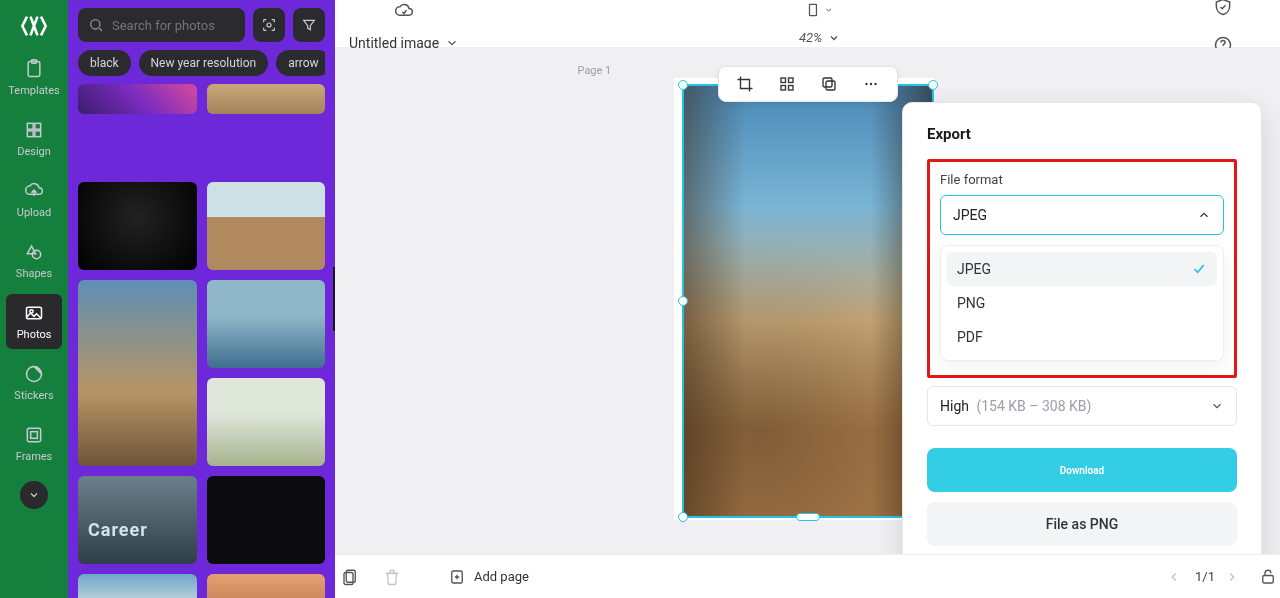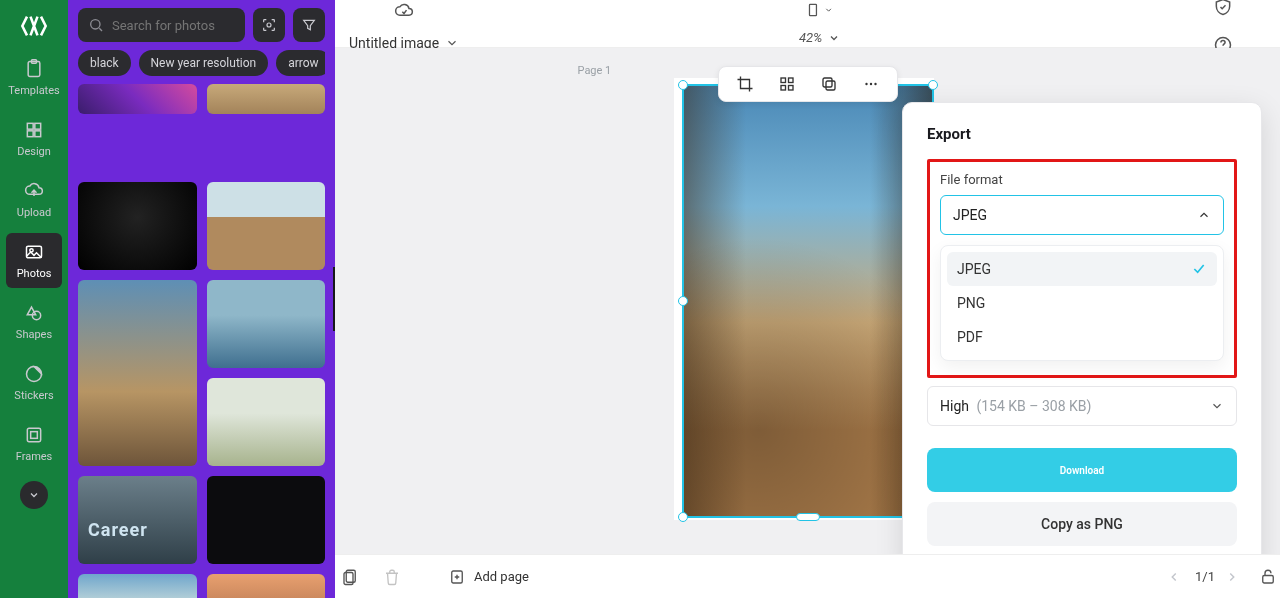--- a/index.html
+++ b/index.html
@@ -162,38 +162,38 @@
     </div>
     <div class="item">
       <span class="ic">
         <svg width="20" height="20" viewBox="0 0 24 24" fill="none" stroke="currentColor" stroke-width="1.8">
             <path d="M7 16a5 5 0 010-10 6 6 0 0111 2 4 4 0 010 8H7z"></path>
             <path d="M12 12v6M9 14l3-3 3 3"></path>
           </svg>
       </span>
       <span>Upload</span>
     </div>
+    <div class="item">
+      <span class="ic">
+        <svg width="20" height="20" viewBox="0 0 24 24" fill="none" stroke="currentColor" stroke-width="1.8">
+            <circle cx="15" cy="15" r="5"></circle>
+            <path d="M4 14L9 5l5 9H4z"></path>
+          </svg>
+      </span>
+      <span>Shapes</span>
+    </div>
     <div class="item active">
       <span class="ic">
         <svg width="20" height="20" viewBox="0 0 24 24" fill="none" stroke="currentColor" stroke-width="1.8">
             <rect x="3" y="5" width="18" height="14" rx="2"></rect>
             <circle cx="9" cy="10" r="2"></circle>
             <path d="M3 17l5-5 4 4 3-3 6 6"></path>
           </svg>
       </span>
       <span>Photos</span>
-    </div>
-    <div class="item">
-      <span class="ic">
-        <svg width="20" height="20" viewBox="0 0 24 24" fill="none" stroke="currentColor" stroke-width="1.8">
-            <circle cx="15" cy="15" r="5"></circle>
-            <path d="M4 14L9 5l5 9H4z"></path>
-          </svg>
-      </span>
-      <span>Shapes</span>
     </div>
     <div class="item">
       <span class="ic">
         <svg width="20" height="20" viewBox="0 0 24 24" fill="none" stroke="currentColor" stroke-width="1.8">
             <path d="M12 3a9 9 0 00-9 9 9 9 0 009 9h0a9 9 0 009-9"></path>
             <path d="M12 3a9 9 0 019 9l-9-9z" fill="currentColor"></path>
           </svg>
       </span>
       <span>Stickers</span>
     </div>
@@ -422,21 +422,21 @@
           </span>
           <svg width="14" height="14" viewBox="0 0 24 24" fill="none" stroke="#555" stroke-width="2">
               <path d="M6 9l6 6 6-6"></path>
             </svg>
         </div>
 
         <button class="btn-primary">
           <span>Download</span>
         </button>
         <button class="btn-secondary">
-          <span>Copy as PNG</span>
+          <span>File as PNG</span>
         </button>
       </div>
     </div>
 
     <div class="bottombar">
       <span class="top-ic">
         <svg width="18" height="18" viewBox="0 0 24 24" fill="none" stroke="#555" stroke-width="1.8">
             <rect x="7" y="3" width="12" height="16" rx="2"></rect>
             <rect x="4" y="6" width="12" height="16" rx="2"></rect>
           </svg>

